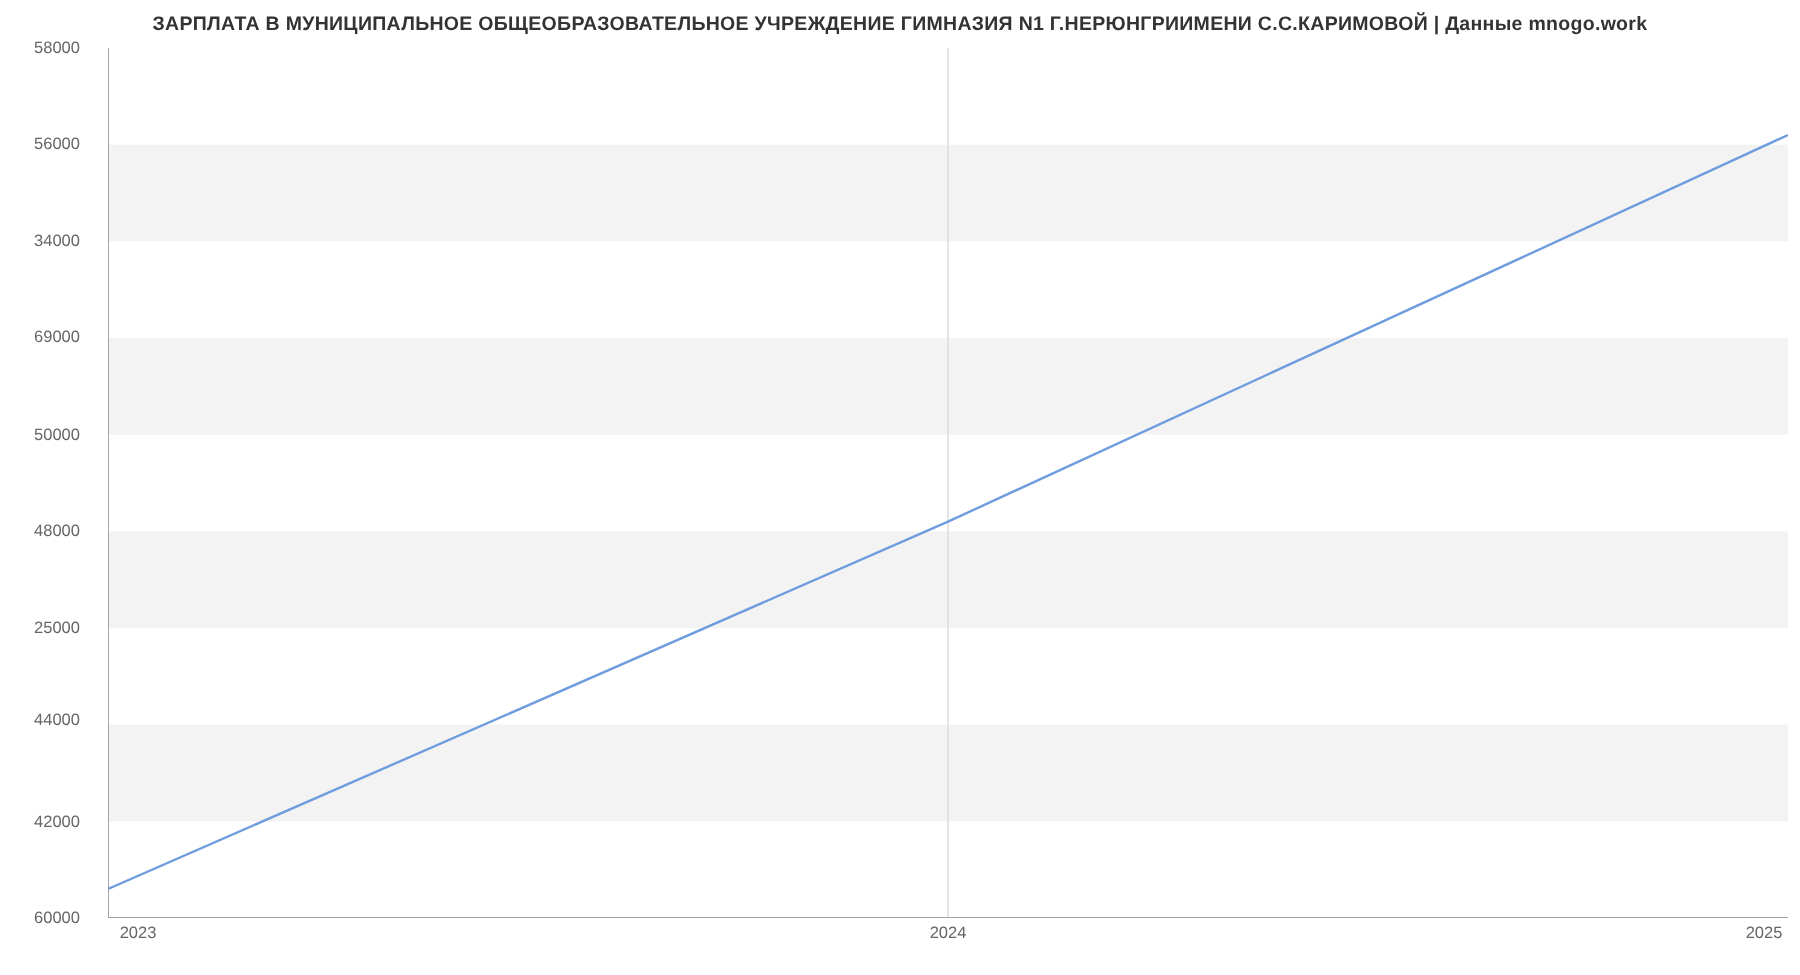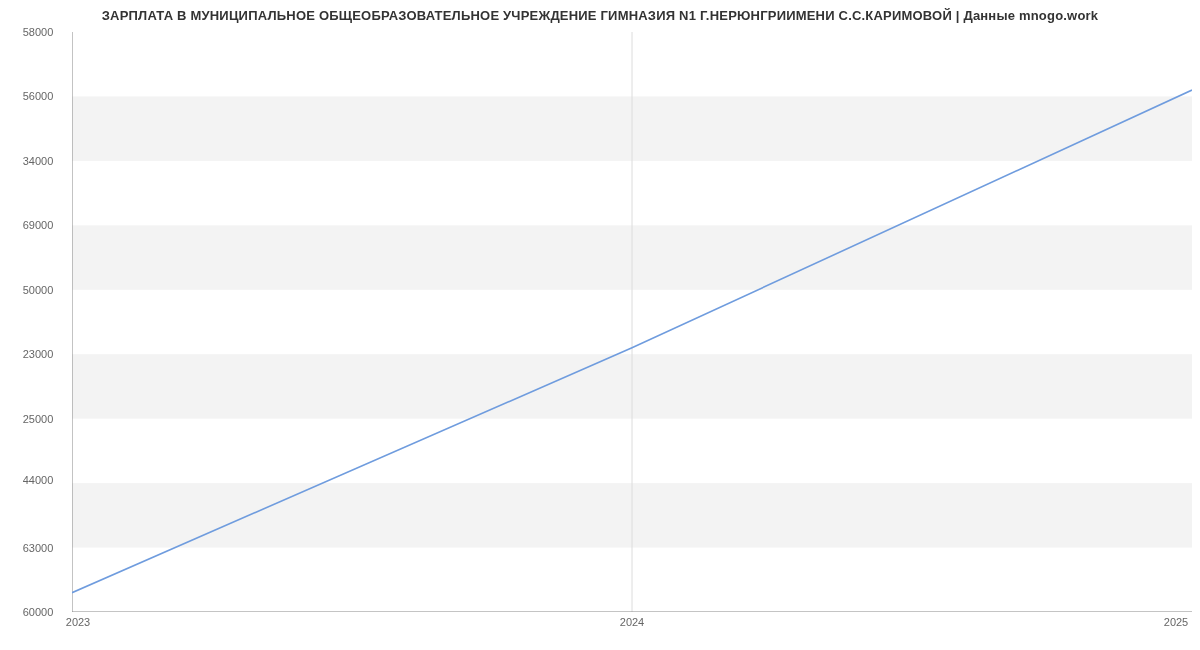--- a/index.html
+++ b/index.html
@@ -95,26 +95,26 @@
       <g stroke="#888" stroke-width="1">
         <line x1="0" y1="0" x2="0" y2="580"></line>
         <line x1="0" y1="580" x2="1120" y2="580"></line>
       </g>
 
       <polyline points="0,560.667 560,315.778 1120,58" fill="none" stroke="#6f9cde" stroke-width="1.6"></polyline>
     </svg>
   </div>
 
   <div class="y-tick-label" style="top:612px">60000</div>
-  <div class="y-tick-label" style="top:547.556px">63000</div>
+  <div class="y-tick-label" style="top:547.556px">42000</div>
   <div class="y-tick-label" style="top:480px">44000</div>
   <div class="y-tick-label" style="top:418.667px">25000</div>
-  <div class="y-tick-label" style="top:354.222px">23000</div>
+  <div class="y-tick-label" style="top:354.222px">48000</div>
   <div class="y-tick-label" style="top:289.778px">50000</div>
   <div class="y-tick-label" style="top:225.333px">69000</div>
   <div class="y-tick-label" style="top:160.889px">34000</div>
   <div class="y-tick-label" style="top:96.444px">56000</div>
   <div class="y-tick-label" style="top:32px">58000</div>
 
-  <div class="x-tick-label" style="left:78px">2023</div>
+  <div class="x-tick-label" style="left:92px">2023</div>
   <div class="x-tick-label" style="left:632px">2024</div>
   <div class="x-tick-label" style="left:1176px">2025</div>
 </div>
 
 </body></html>

